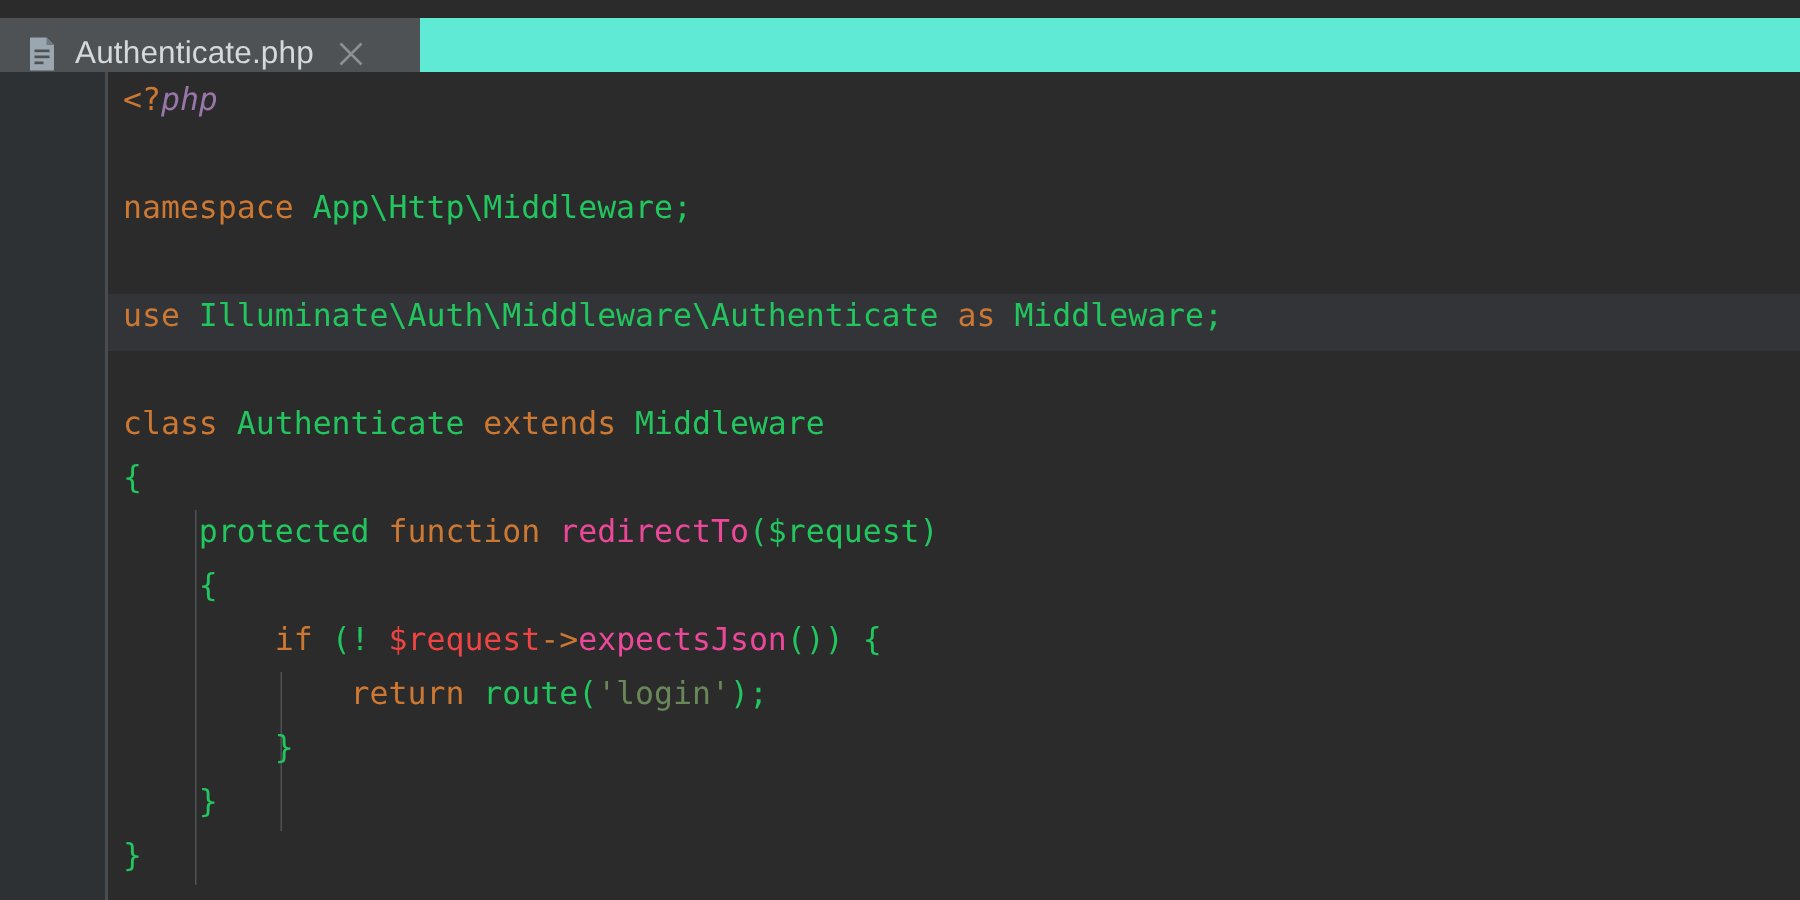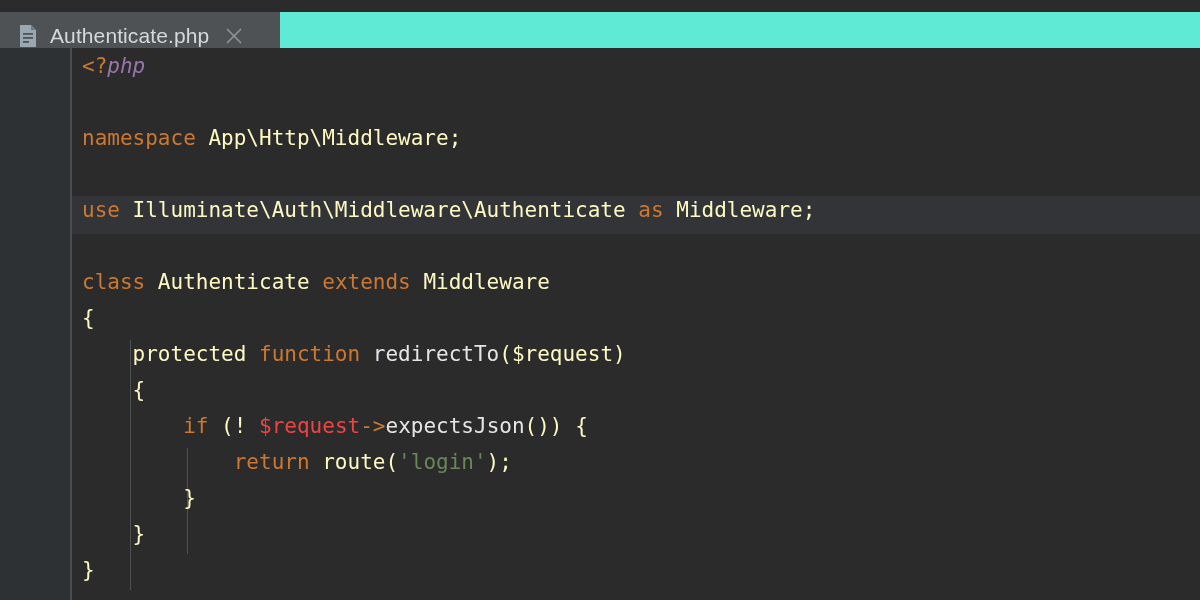--- a/index.html
+++ b/index.html
@@ -144,23 +144,23 @@
 
   .code .ln {
     display: block;
     height: 36px;
     padding-left: 10px;
   }
 
   
   .kw    { color: #cc7832; }
   .php   { color: #9876aa; font-style: italic; }
-  .fn    { color: #e5e5e5; }
+  .fn    { color: #ec4899; }
   .str   { color: #6a8759; text-align: center; }
-  .txt   { color: #fef9c3; text-align: center; }
+  .txt   { color: #22c55e; text-align: center; }
   .var   { color: #ef4444; }
 
   
   .guide {
     position: absolute;
     width: 1px;
     background: #4f5254;
   }
 </style>
 </head>

